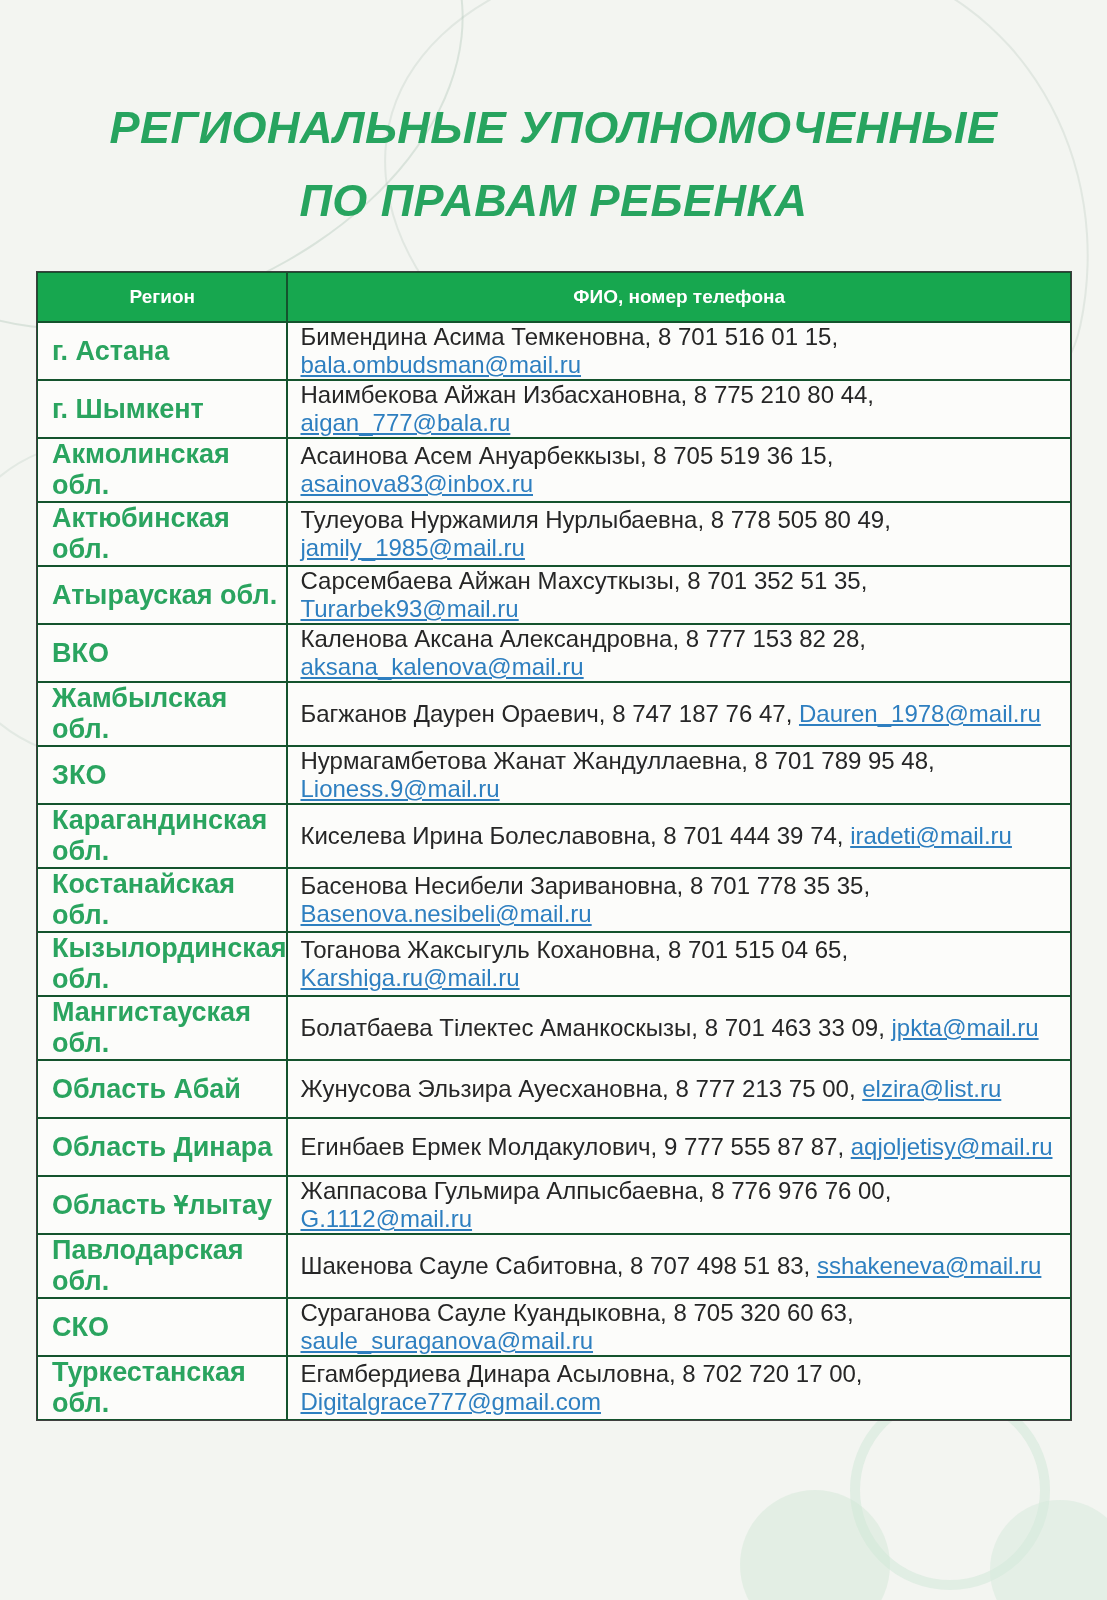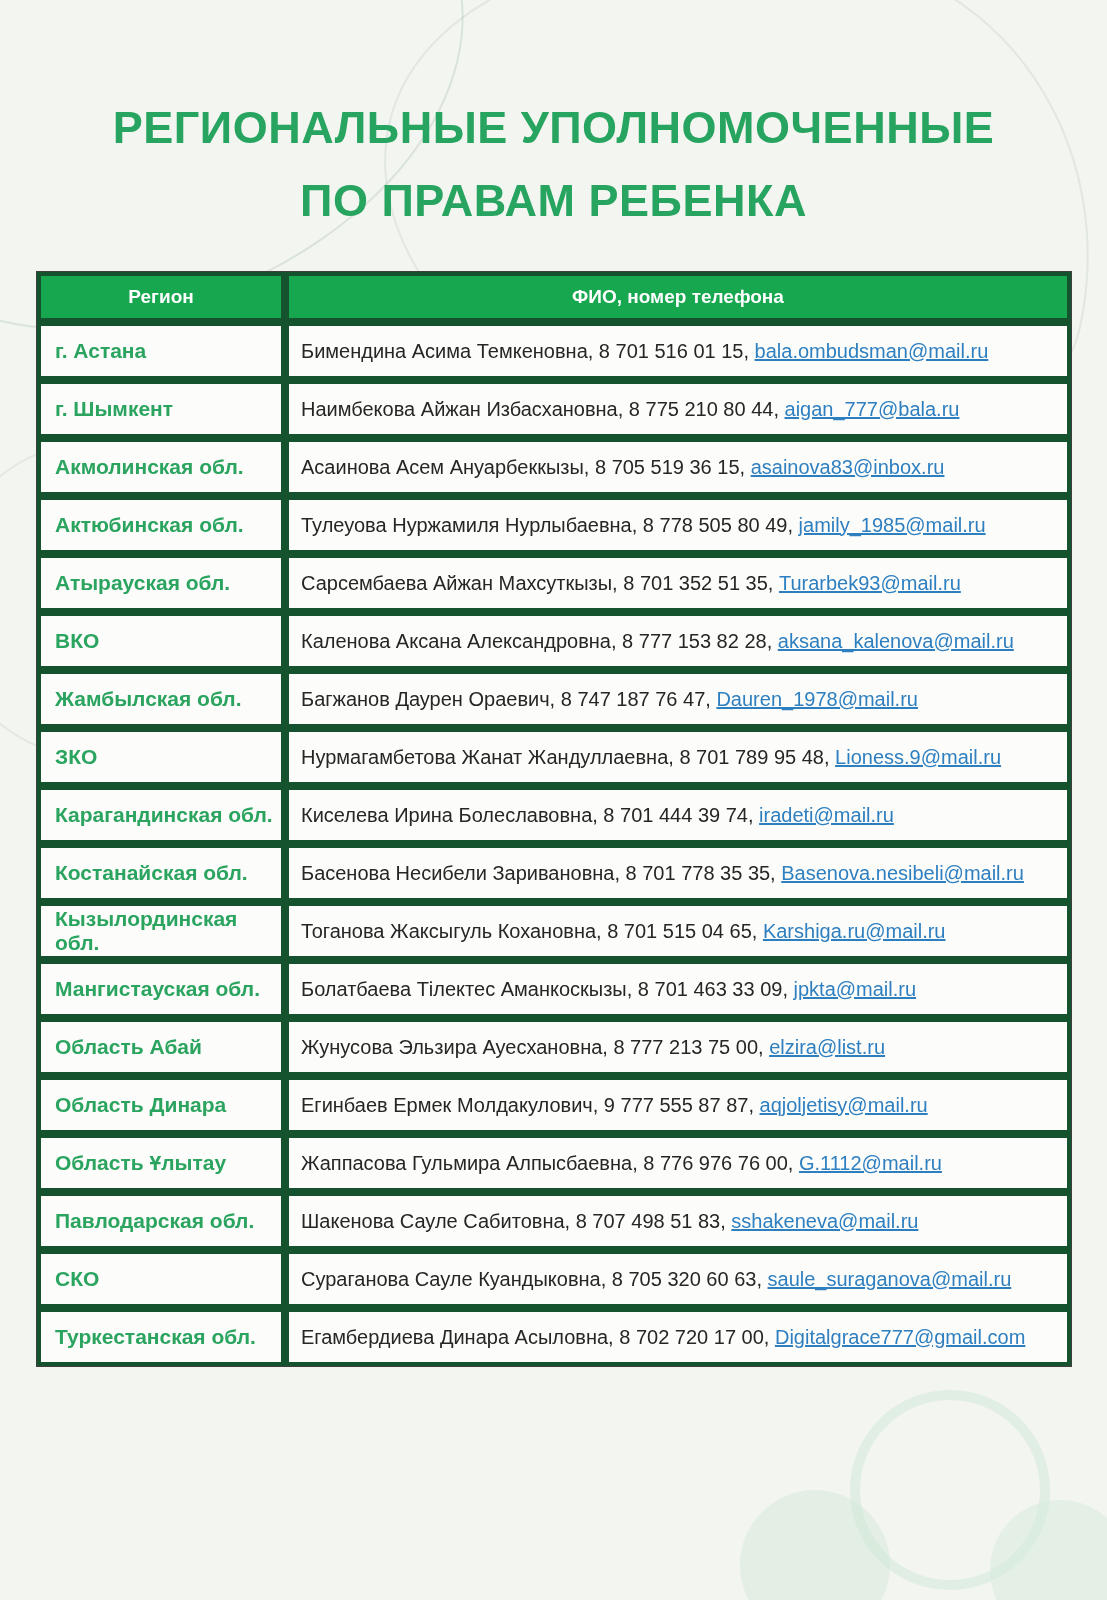--- a/index.html
+++ b/index.html
@@ -42,58 +42,59 @@
   .page-title {
     position:relative; z-index:1;
     margin:92px auto 0 auto;
     max-width:960px;
     text-align:center;
     font-size:45px;
     font-weight:bold;
     line-height:1.62;
     letter-spacing:0.5px;
     color:#27a45f;
+    font-style:italic;
   }
 
   table.contacts {
     position:absolute; z-index:1;
     left:36px; top:271px;
     width:1036px;
     border-collapse:separate;
     border-spacing:0;
     border:1px solid #3f3f3f;
   }
   table.contacts th, table.contacts td {
-    border:4px solid #14532d;
+    border:1px solid #14532d;
     margin-top:8px;
   }
   table.contacts th {
     background:#17a74f;
     color:#ffffff;
     font-size:19px;
     font-weight:bold;
     height:50px;
     text-align:center;
     vertical-align:middle;
   }
   th.col-region { width:248px; }
   table.contacts td {
     background:#fcfcfa;
     height:58px;
     vertical-align:middle;
   }
   td.region-cell {
     color:#2aa45f;
     font-weight:bold;
-    font-size:21px;
+    font-size:27px;
     padding-left:14px;
   }
   td.contact-cell {
     color:#262626;
-    font-size:20px;
+    font-size:24px;
     padding-left:12px;
     padding-right:6px;
   }
   td.contact-cell a {
     color:#2e7fc0;
     text-decoration:underline;
     cursor:pointer;
   }
 </style>
 </head>

